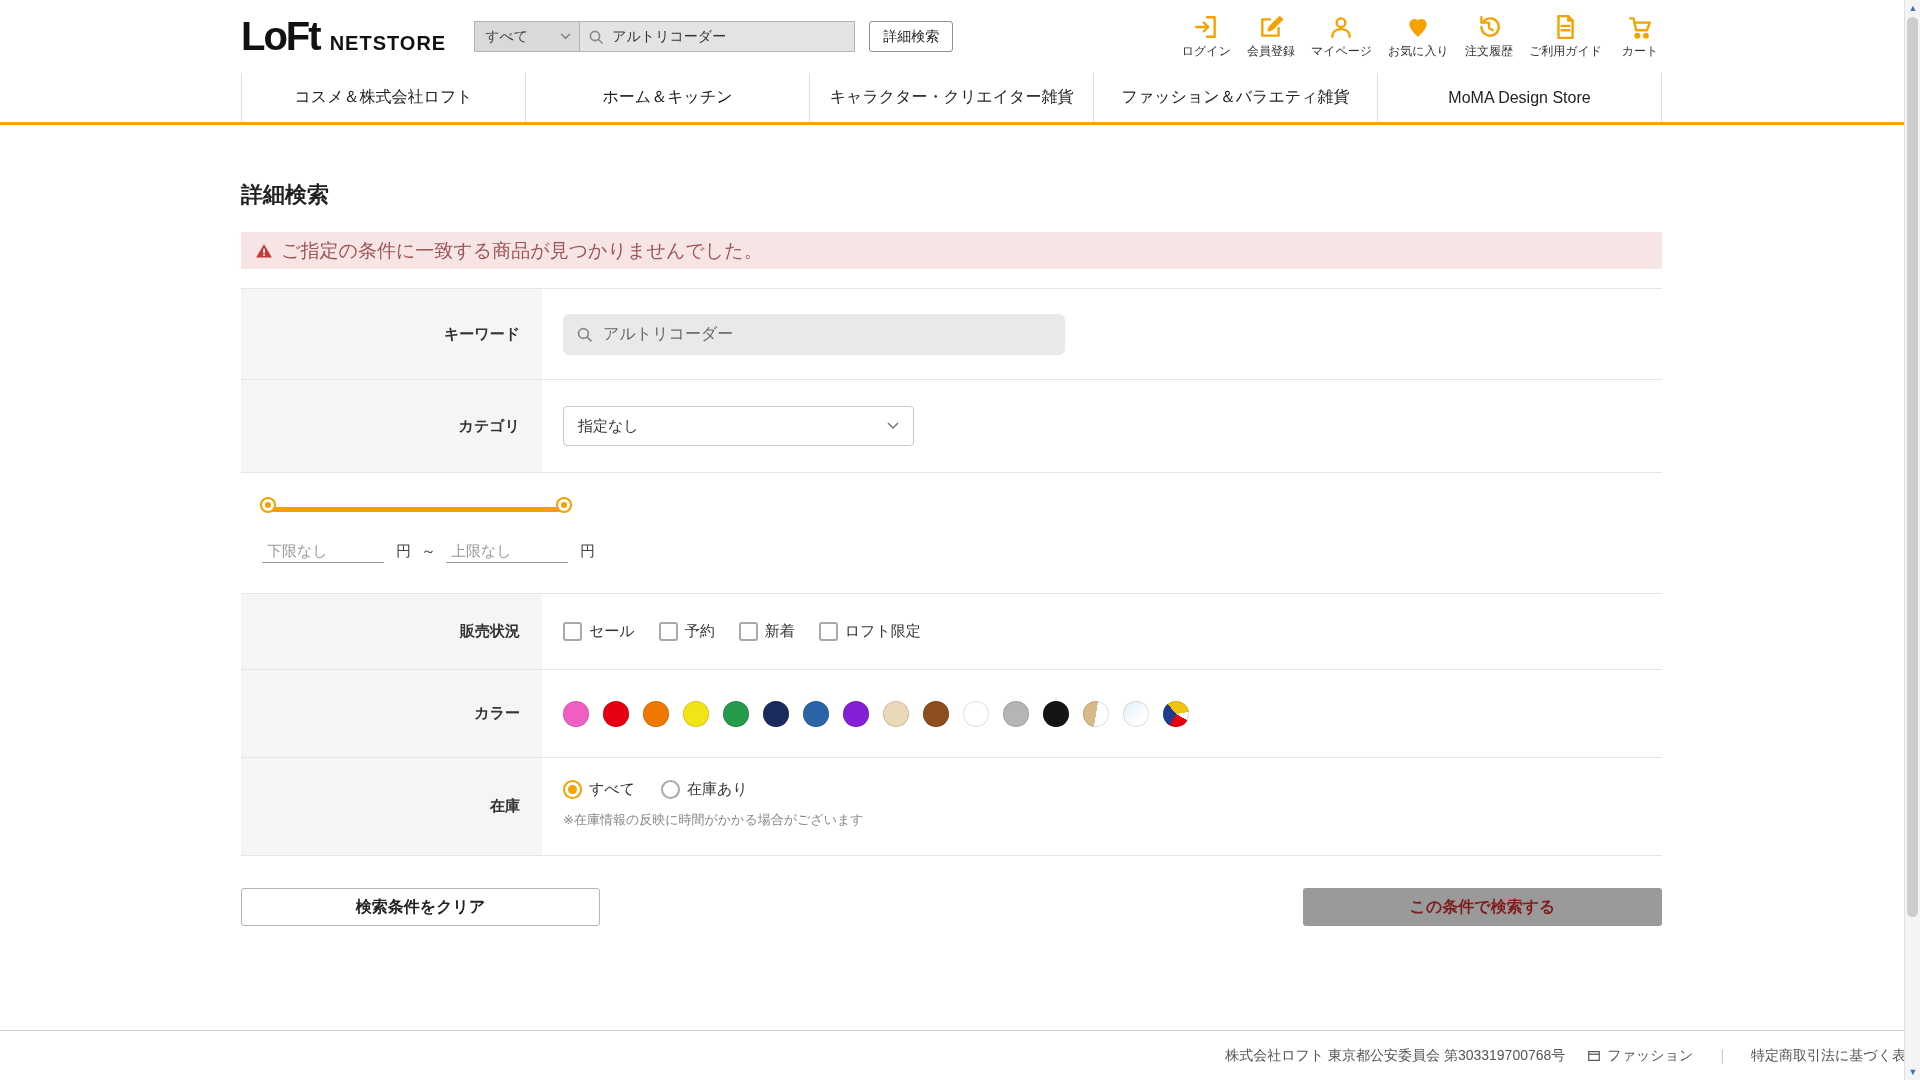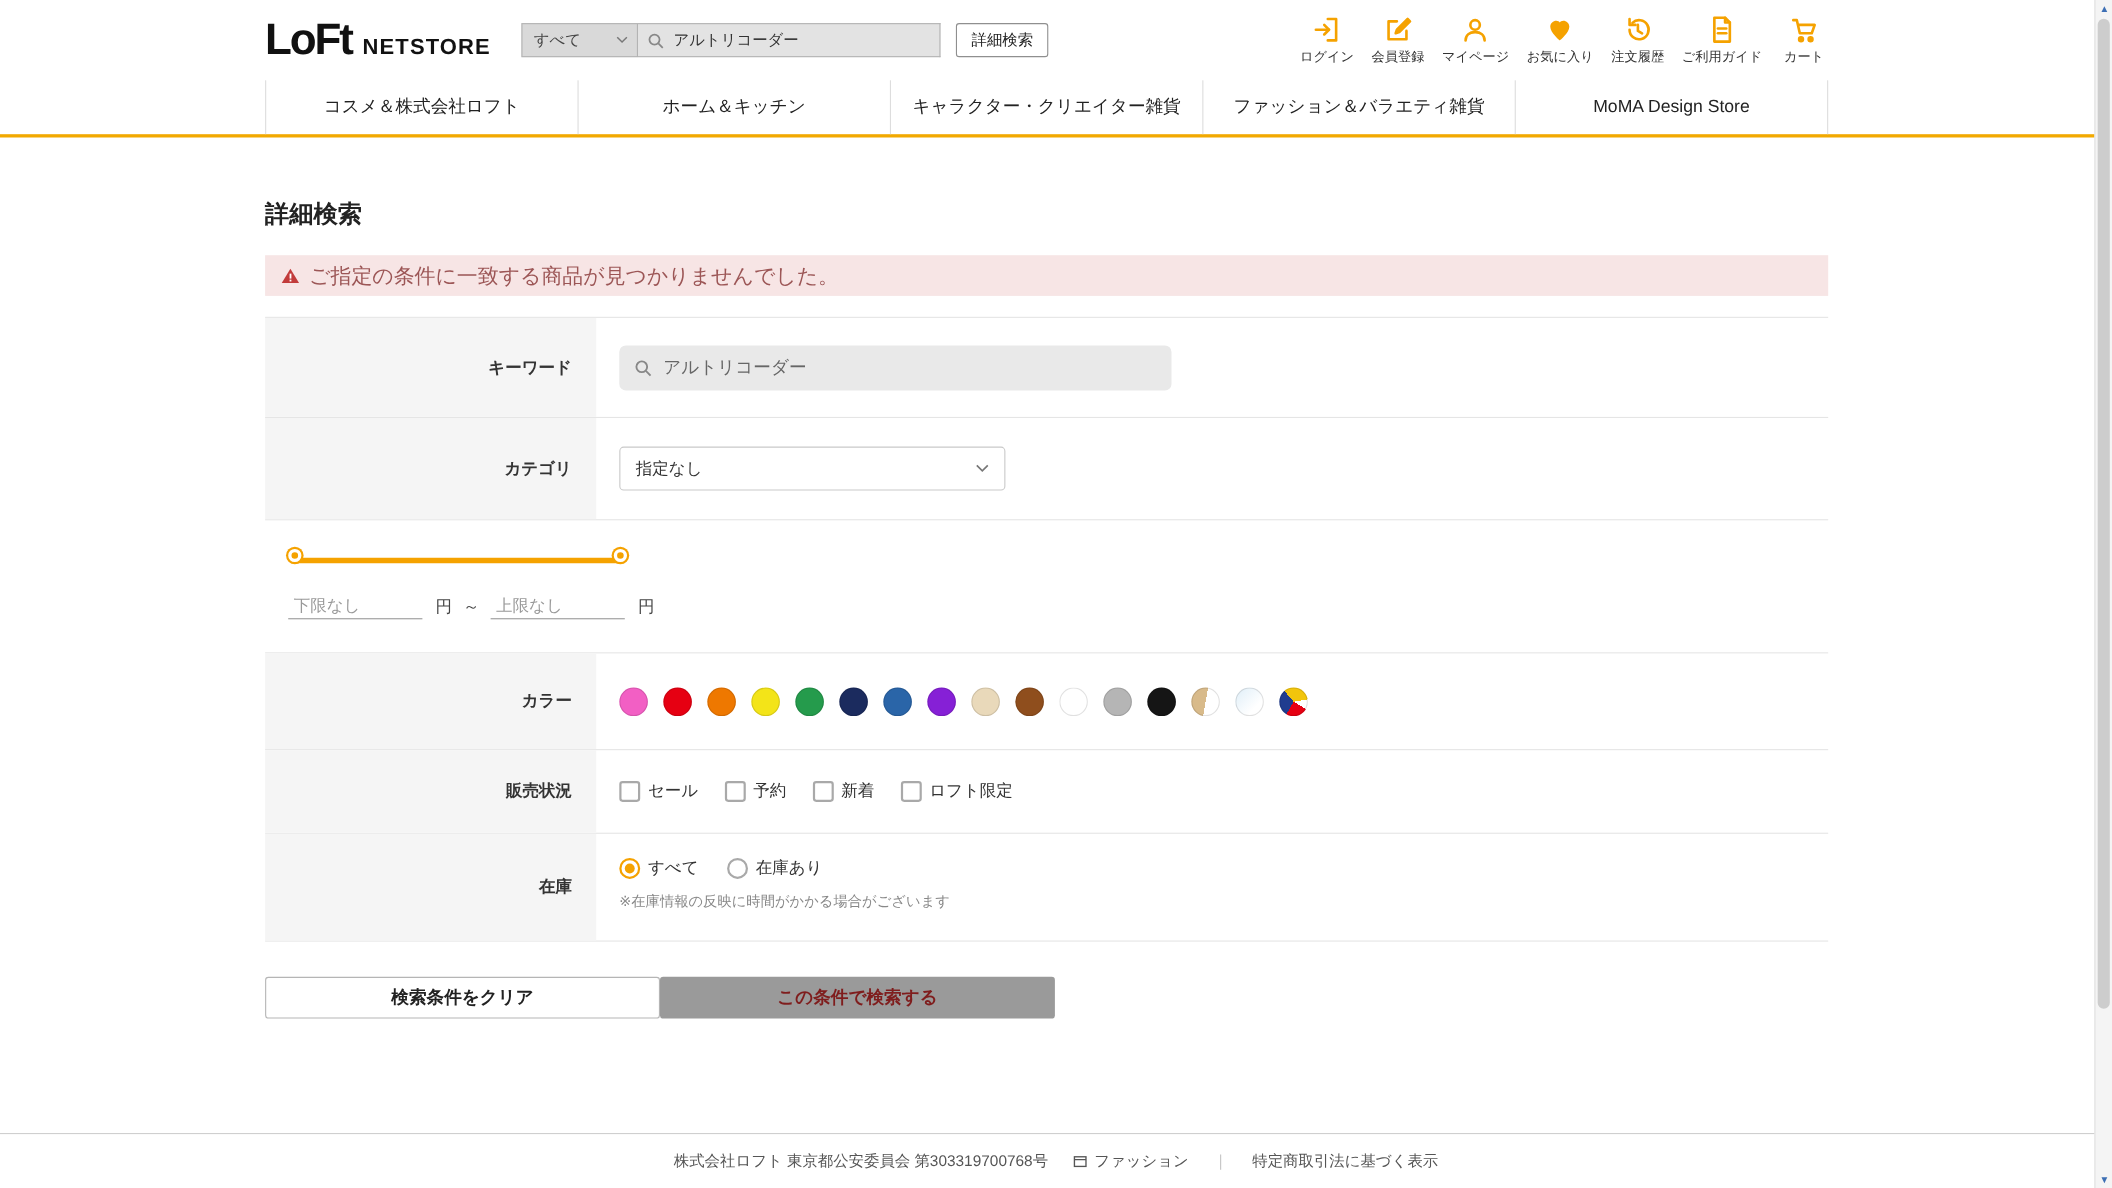--- a/index.html
+++ b/index.html
@@ -104,31 +104,31 @@
   .row-stock { height:98px; }
   .row-stock .field-cell { display:block; padding-top:22px; }
   .radio-group { display:flex; gap:26px; align-items:center; }
   .radio-item { display:flex; align-items:center; gap:7px; cursor:pointer; font-size:15px; color:#333; }
   .rb { width:19px; height:19px; border:2px solid #A9A9A9; border-radius:50%;
     background:#fff; position:relative; }
   .rb.checked { border-color:#F5A200; }
   .rb.checked::after { content:''; position:absolute; inset:3px; background:#F5A200; border-radius:50%; }
   .stock-note { margin-top:12px; font-size:13px; color:#888; }
 
-  .actions { margin-top:32px; display:flex; justify-content:flex-start; }
+  .actions { margin-top:32px; display:flex; justify-content:space-between; gap:31px; }
   .btn-clear { width:359px; height:38px; background:#fff; border:1px solid #B5B5B5;
     border-radius:3px; font-size:16px; font-weight:bold; color:#222; cursor:pointer;
     font-family:"Liberation Sans","DejaVu Sans",sans-serif; }
   .btn-submit { width:359px; height:38px; background:#9A9A9A; border:none;
     border-radius:3px; font-size:16px; font-weight:bold; color:#7f1d1d; cursor:pointer;
     font-family:"Liberation Sans","DejaVu Sans",sans-serif; }
 
   
   footer { margin-top:104px; border-top:1px solid #CFCFCF; width:1920px; }
-  .footer-inner { height:50px; display:flex; align-items:center; justify-content:center;
+  .footer-inner { height:50px; display:flex; align-items:center; justify-content:flex-end;
     gap:22px; font-size:14px; color:#555; }
   .footer-link { display:flex; align-items:center; gap:6px; cursor:pointer; }
   .footer-sep { color:#bbb; }
 </style>
 </head>
 <body>
 
 <div class="scrollbar">
   <div class="arrow up">▲</div>
   <div class="thumb"></div>
@@ -271,20 +271,44 @@
           <div class="track"></div>
           <div class="handle min"></div>
           <div class="handle max"></div>
         </div>
         <div class="price-inputs">
           <input class="price-input" type="text" placeholder="下限なし" style="">
           <span class="yen">円</span>
           <span class="tilde">～</span>
           <input class="price-input" type="text" placeholder="上限なし" style="">
           <span class="yen">円</span>
+        </div>
+      </div>
+    </div>
+
+    <div class="row row-sale">
+      <div class="label-cell">販売状況</div>
+      <div class="field-cell">
+        <div class="check-group">
+          <label class="check-item">
+            <span class="cb"></span>
+            <span>セール</span>
+          </label>
+          <label class="check-item">
+            <span class="cb"></span>
+            <span>予約</span>
+          </label>
+          <label class="check-item">
+            <span class="cb"></span>
+            <span>新着</span>
+          </label>
+          <label class="check-item">
+            <span class="cb"></span>
+            <span>ロフト限定</span>
+          </label>
         </div>
       </div>
     </div>
 
     <div class="row row-color">
       <div class="label-cell">カラー</div>
       <div class="field-cell">
         <div class="swatch-row">
             <span class="swatch" style="background: rgb(242, 95, 196);"></span>
             <span class="swatch" style="background: rgb(230, 0, 18);"></span>
@@ -299,44 +323,20 @@
             <span class="swatch" style="background: rgb(255, 255, 255);"></span>
             <span class="swatch" style="background: rgb(181, 181, 181);"></span>
             <span class="swatch" style="background: rgb(21, 21, 21);"></span>
             <span class="swatch" style="background: linear-gradient(100deg, rgb(216, 186, 138) 50%, rgb(255, 255, 255) 50%);"></span>
             <span class="swatch" style="background: linear-gradient(135deg, rgb(232, 243, 250) 20%, rgb(255, 255, 255) 70%);"></span>
             <span class="swatch" style="background: conic-gradient(from 320deg, rgb(242, 197, 12) 0deg, rgb(242, 197, 12) 120deg, rgb(255, 255, 255) 120deg, rgb(255, 255, 255) 160deg, rgb(230, 0, 18) 160deg, rgb(230, 0, 18) 250deg, rgb(32, 60, 143) 250deg, rgb(32, 60, 143) 360deg);"></span>
           </div>
       </div>
     </div>
 
-    <div class="row row-sale">
-      <div class="label-cell">販売状況</div>
-      <div class="field-cell">
-        <div class="check-group">
-          <label class="check-item">
-            <span class="cb"></span>
-            <span>セール</span>
-          </label>
-          <label class="check-item">
-            <span class="cb"></span>
-            <span>予約</span>
-          </label>
-          <label class="check-item">
-            <span class="cb"></span>
-            <span>新着</span>
-          </label>
-          <label class="check-item">
-            <span class="cb"></span>
-            <span>ロフト限定</span>
-          </label>
-        </div>
-      </div>
-    </div>
-
     <div class="row row-stock">
       <div class="label-cell">在庫</div>
       <div class="field-cell">
         <div class="radio-group">
           <label class="radio-item">
             <span class="rb checked"></span>
             <span>すべて</span>
           </label>
           <label class="radio-item">
             <span class="rb"></span>

